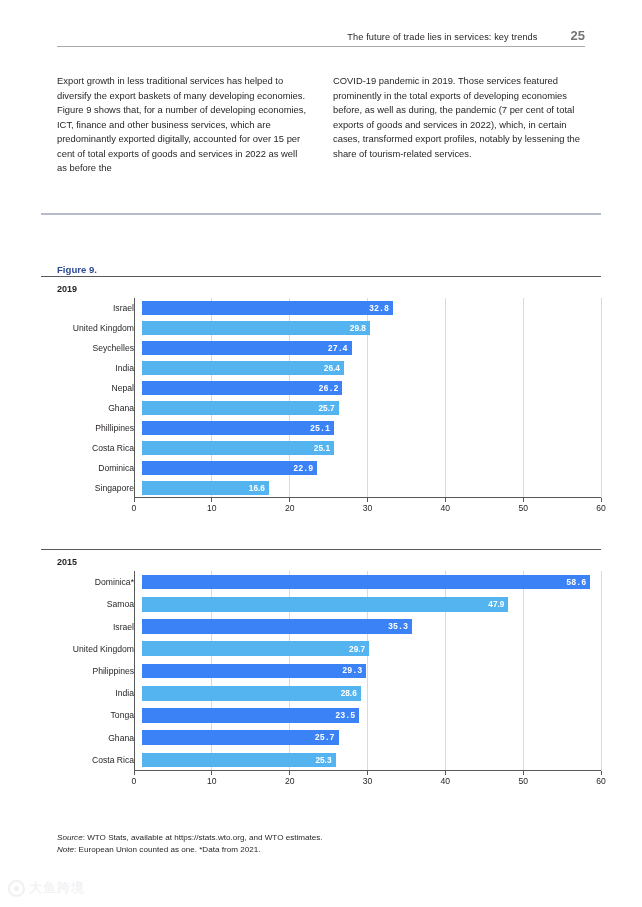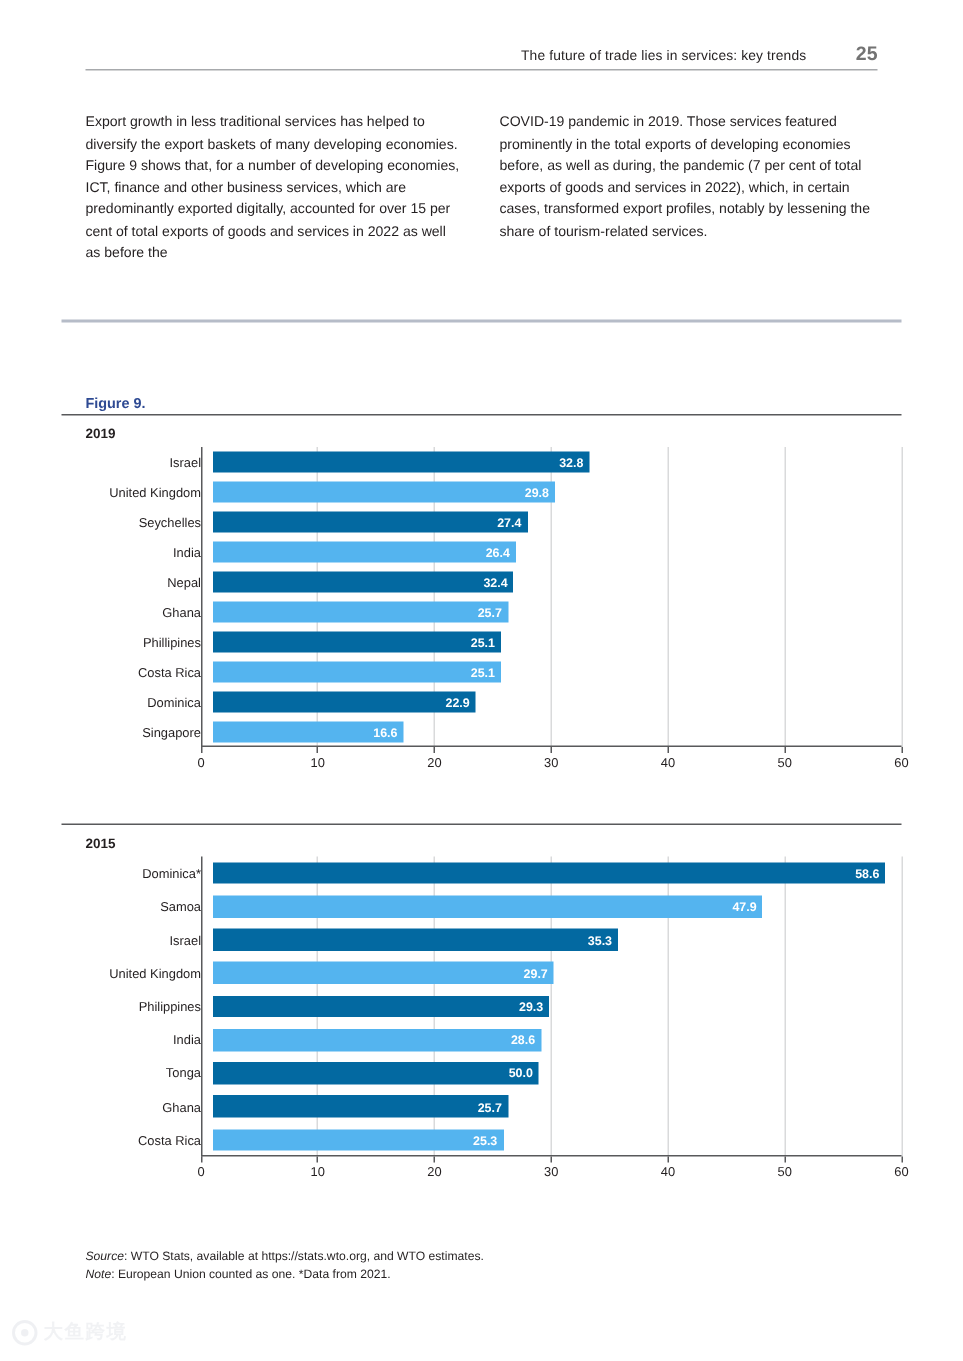--- a/index.html
+++ b/index.html
@@ -155,21 +155,21 @@
     align-items: center;
   }
   .bar {
     height: 66%;
     display: flex;
     align-items: center;
     justify-content: flex-end;
     box-sizing: border-box;
     padding-right: 4px;
   }
-  .bar.dark { background: #0369a1; }
+  .bar.dark { background: #3b82f6; font-family: Liberation Mono, monospace; }
   .bar.light { background: #54b4ef; }
   .bar-value {
     font-size: 8.3px;
     font-weight: bold;
     color: #ffffff;
     white-space: nowrap;
   }
 
   
   .grid {
@@ -333,21 +333,21 @@
           <div class="bar-track">
             <div class="bar light" style="width: 44%;">
               <span class="bar-value">26.4</span>
             </div>
           </div>
         </div>
         <div class="row">
           <div class="row-label">Nepal</div>
           <div class="bar-track">
             <div class="bar dark" style="width: 43.6667%;">
-              <span class="bar-value">32.4</span>
+              <span class="bar-value">26.2</span>
             </div>
           </div>
         </div>
         <div class="row">
           <div class="row-label">Ghana</div>
           <div class="bar-track">
             <div class="bar light" style="width: 42.8333%;">
               <span class="bar-value">25.7</span>
             </div>
           </div>
@@ -464,21 +464,21 @@
           <div class="bar-track">
             <div class="bar light" style="width: 47.6667%;">
               <span class="bar-value">28.6</span>
             </div>
           </div>
         </div>
         <div class="row">
           <div class="row-label">Tonga</div>
           <div class="bar-track">
             <div class="bar dark" style="width: 47.3333%;">
-              <span class="bar-value">50.0</span>
+              <span class="bar-value">23.5</span>
             </div>
           </div>
         </div>
         <div class="row">
           <div class="row-label">Ghana</div>
           <div class="bar-track">
             <div class="bar dark" style="width: 42.8333%;">
               <span class="bar-value">25.7</span>
             </div>
           </div>

